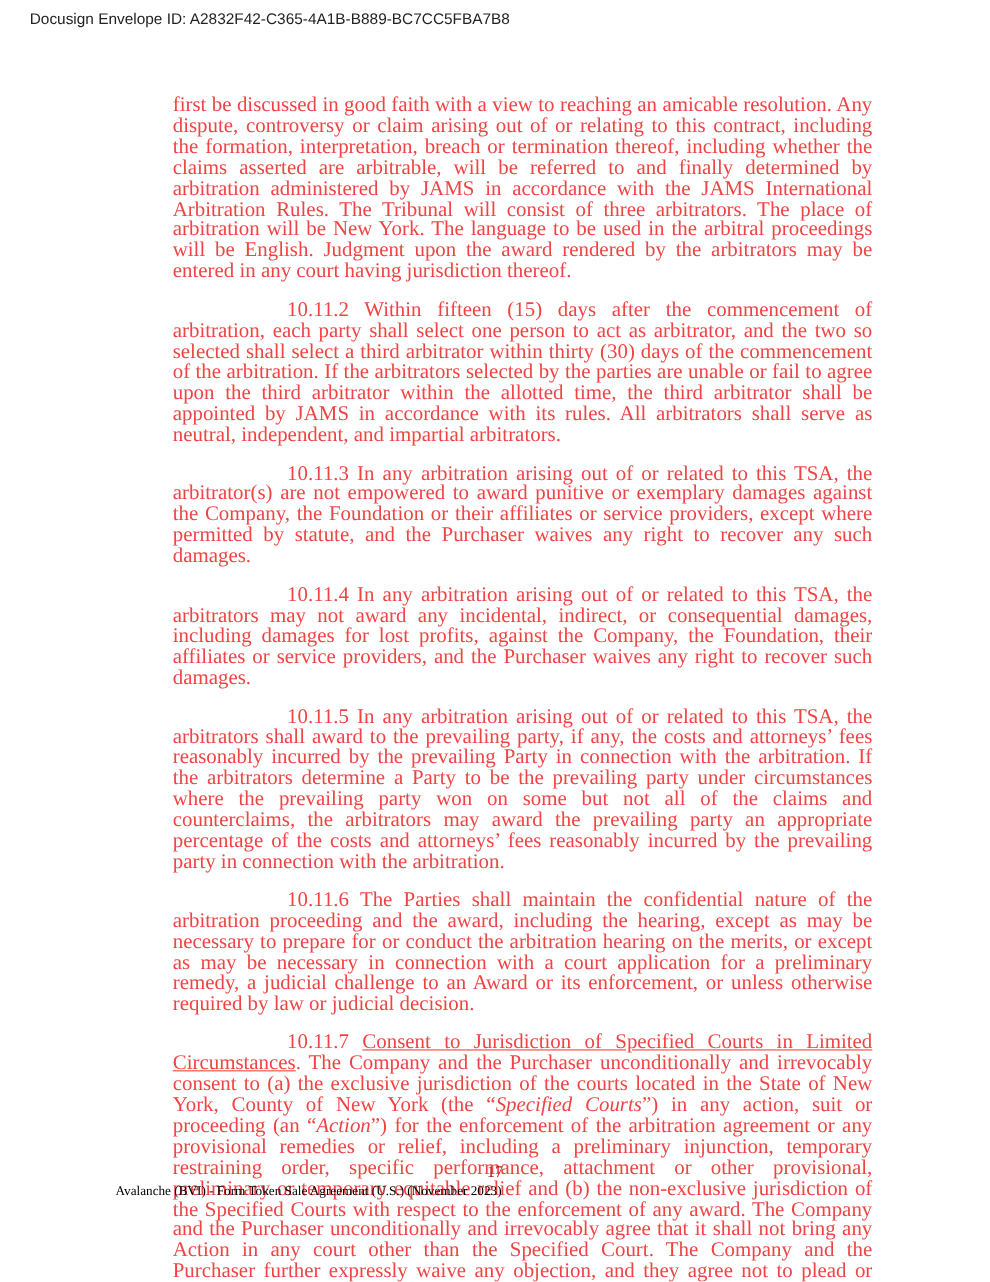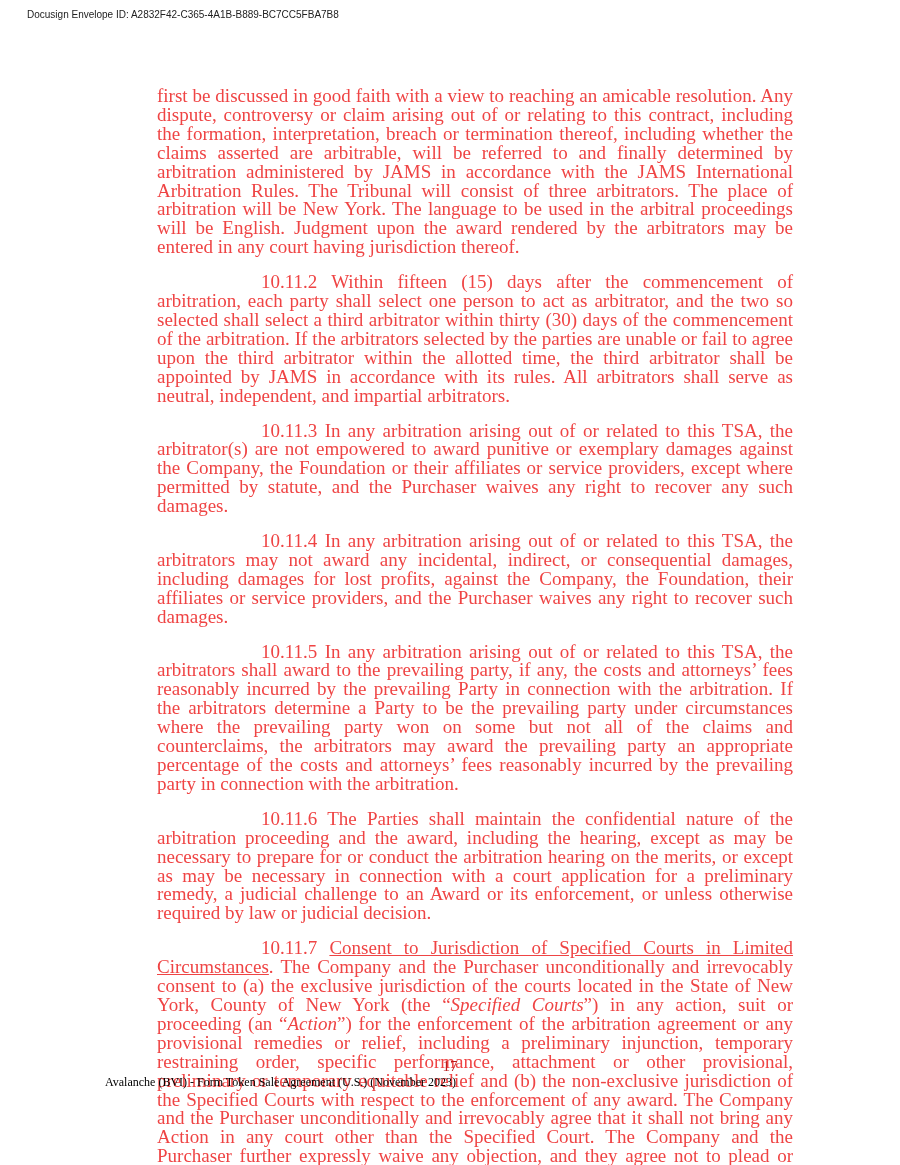--- a/index.html
+++ b/index.html
@@ -13,21 +13,21 @@
     height: 1165px;
     overflow: hidden;
     font-family: "Liberation Serif", serif;
     color: #000000;
   }
   .docusign-header {
     position: absolute;
     left: 27px;
     top: 9px;
     font-family: "Liberation Sans", sans-serif;
-    font-size: 10px;
+    font-size: 14px;
     color: #222222;
     white-space: nowrap;
   }
   .doc-body {
     position: absolute;
     left: 157px;
     top: 87px;
     width: 636px;
   }
   .para {

